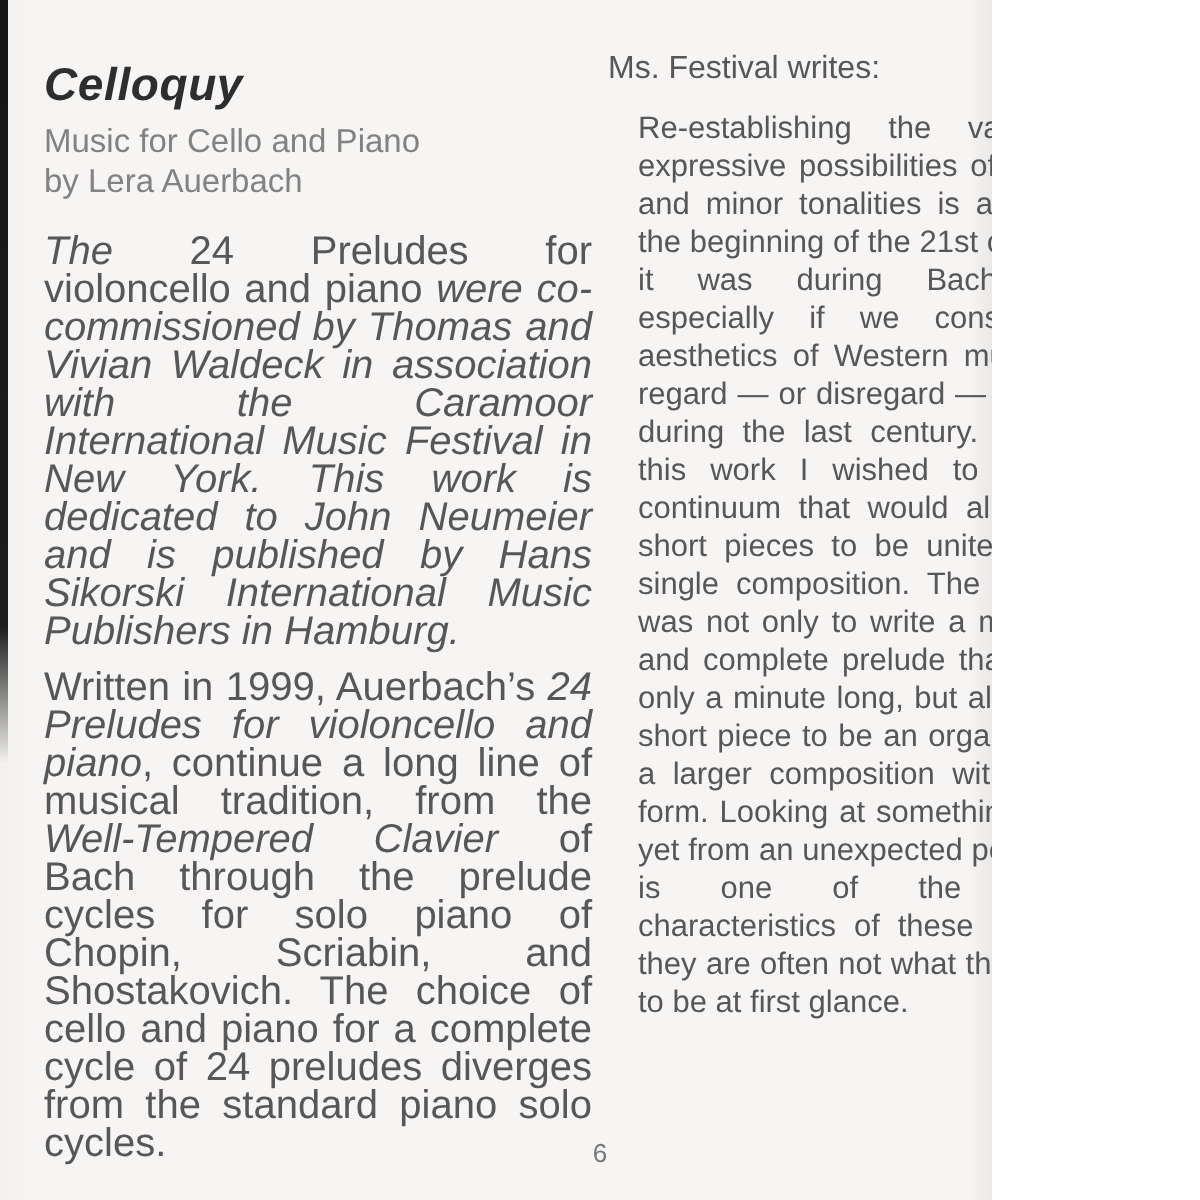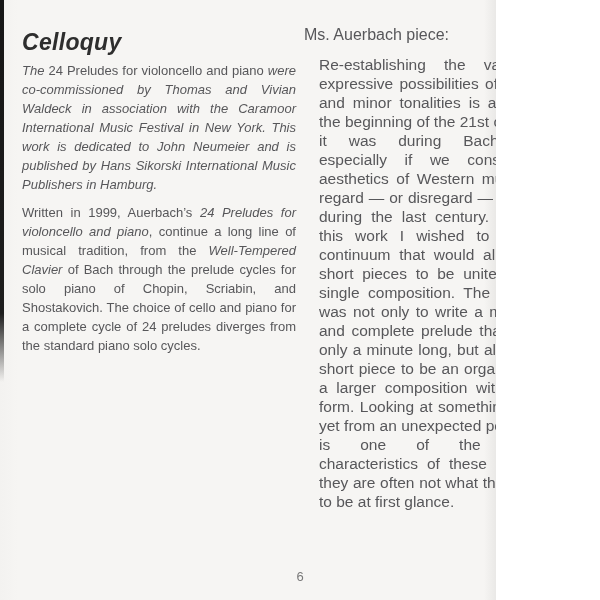--- a/index.html
+++ b/index.html
@@ -49,21 +49,21 @@
     color: var(--title, #2e2e2e);
   }
   .subtitle {
     margin: 0 0 16px 0;
     font-size: 16.5px;
     line-height: 20px;
     color: var(--subtitle, #828282);
   }
   .body-par {
     margin: 0 0 9px 0;
-    font-size: 13px;
+    font-size: 20px;
     line-height: 19px;
     text-align: justify;
     color: var(--body, #57575a);
   }
   .quote-header {
     margin: 0 0 10px 0;
     font-size: 16px;
     line-height: 20px;
     color: var(--body, #57575a);
   }
@@ -87,27 +87,31 @@
 <body>
 
 <div class="booklet">
 
   <div class="edge-left"></div>
   <div class="edge-right"></div>
 
   <div class="col-left">
     <h1 class="title">Celloquy</h1>
 
+    <div class="subtitle">
+      <span>Music for Cello and Piano</span><br>
+      <span>by Lera Auerbach</span>
+    </div>
 
     <p class="body-par"><span style="font-style: italic;">The </span><span style="font-style: normal;">24 Preludes for violoncello and piano </span><span style="font-style: italic;">were co-commissioned by Thomas and Vivian Waldeck in association with the Caramoor International Music Festival in New York. This work is dedicated to John Neumeier and is published by Hans Sikorski International Music Publishers in Hamburg.</span></p>
 
     <p class="body-par"><span style="font-style: normal;">Written in 1999, Auerbach’s </span><span style="font-style: italic;">24 Preludes for violoncello and piano</span><span style="font-style: normal;">, continue a long line of musical tradition, from the </span><span style="font-style: italic;">Well-Tempered Clavier</span><span style="font-style: normal;"> of Bach through the prelude cycles for solo piano of Chopin, Scriabin, and Shostakovich. The choice of cello and piano for a complete cycle of 24 preludes diverges from the standard piano solo cycles.</span></p>
   </div>
 
   <div class="col-right">
-    <p class="quote-header">Ms. Auerbach piece:</p>
+    <p class="quote-header">Ms. Festival writes:</p>
 
     <blockquote class="quote">Re-establishing the value and expressive possibilities of all major and minor tonalities is as valid at the beginning of the 21st century as it was during Bach’s time, especially if we consider the aesthetics of Western music in its regard — or disregard — to tonality during the last century. In writing this work I wished to create a continuum that would allow these short pieces to be united as one single composition. The challenge was not only to write a meaningful and complete prelude that may be only a minute long, but also for this short piece to be an organic part of a larger composition with its own form. Looking at something familiar yet from an unexpected perspective is one of the peculiar characteristics of these pieces — they are often not what they appear to be at first glance.</blockquote>
   </div>
 
   <div class="page-number">6</div>
 
 </div>
 
 </body></html>

